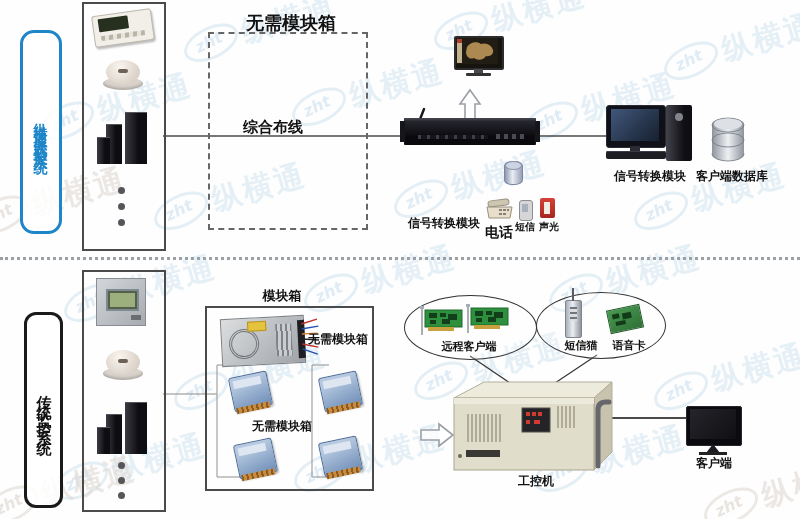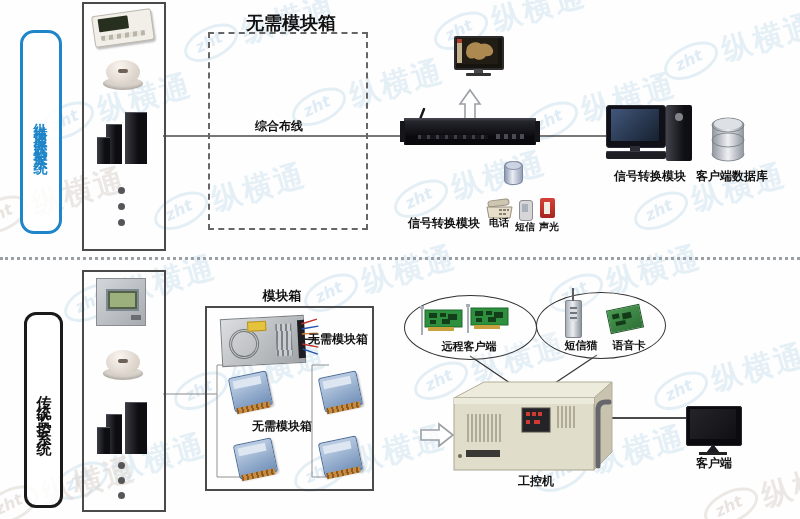--- a/index.html
+++ b/index.html
@@ -285,21 +285,21 @@
       <i class="t1"></i>
       <i class="t2"></i>
       <i class="t3"></i>
     </div>
   <div class="abs dot" style="left:118px;top:187px"></div>
   <div class="abs dot" style="left:118px;top:203px"></div>
   <div class="abs dot" style="left:118px;top:219px"></div>
 
   <div class="abs dashedbox"></div>
   <div class="lbl" style="left:246px;top:11px;width:90px;font-size:18px">无需模块箱</div>
-  <div class="lbl" style="left:236px;top:118px;width:86px;font-size:12px">综合布线</div>
+  <div class="lbl" style="left:230px;top:118px;width:86px;font-size:15px">综合布线</div>
 
   <div class="abs webmon" style="left:454px;top:36px">
     <span class="bezel"></span>
     <svg style="position:absolute;left:2px;top:2px" width="42" height="26" viewBox="0 0 42 26">
       <rect x="0" y="0" width="42" height="26" fill="#211c14"></rect>
       <rect x="1" y="1" width="5" height="24" fill="#c4b291"></rect>
       <rect x="1" y="1" width="5" height="4" fill="#b0402e"></rect>
       <path d="M11,9 C14,4 21,3 25,6 C31,4 36,8 37,12 C38,16 34,19 30,18 C28,22 22,23 18,20 C13,22 10,18 10,14 Z" fill="#ad8952"></path>
     </svg>
     <span class="neck"></span>
@@ -320,21 +320,21 @@
     <rect x="3" y="2" width="21" height="6" rx="3" fill="#cfc6b2" stroke="#97907e" transform="rotate(-7 13 5)"></rect>
     <polygon points="2,9 27,9 25,20 4,20" fill="#e7dfcb" stroke="#97907e"></polygon>
     <g fill="#8a8070">
       <rect x="14" y="11" width="3" height="2"></rect>
         <rect x="18" y="11" width="3" height="2"></rect>
         <rect x="22" y="11" width="2" height="2"></rect>
       <rect x="14" y="15" width="3" height="2"></rect>
         <rect x="18" y="15" width="3" height="2"></rect>
     </g>
   </svg>
-  <div class="lbl" style="left:484px;top:216px;width:30px;font-size:10px">电话</div>
+  <div class="lbl" style="left:484px;top:224px;width:30px;font-size:14px">电话</div>
   <div class="abs mobile" style="left:519px;top:200px">
       <i></i>
     </div>
   <div class="lbl" style="left:512px;top:220px;width:26px;font-size:10px">短信</div>
   <div class="abs soundlight" style="left:540px;top:198px">
       <i></i>
     </div>
   <div class="lbl" style="left:536px;top:220px;width:26px;font-size:10px">声光</div>
 
   <div class="abs deskmon" style="left:606px;top:105px">

